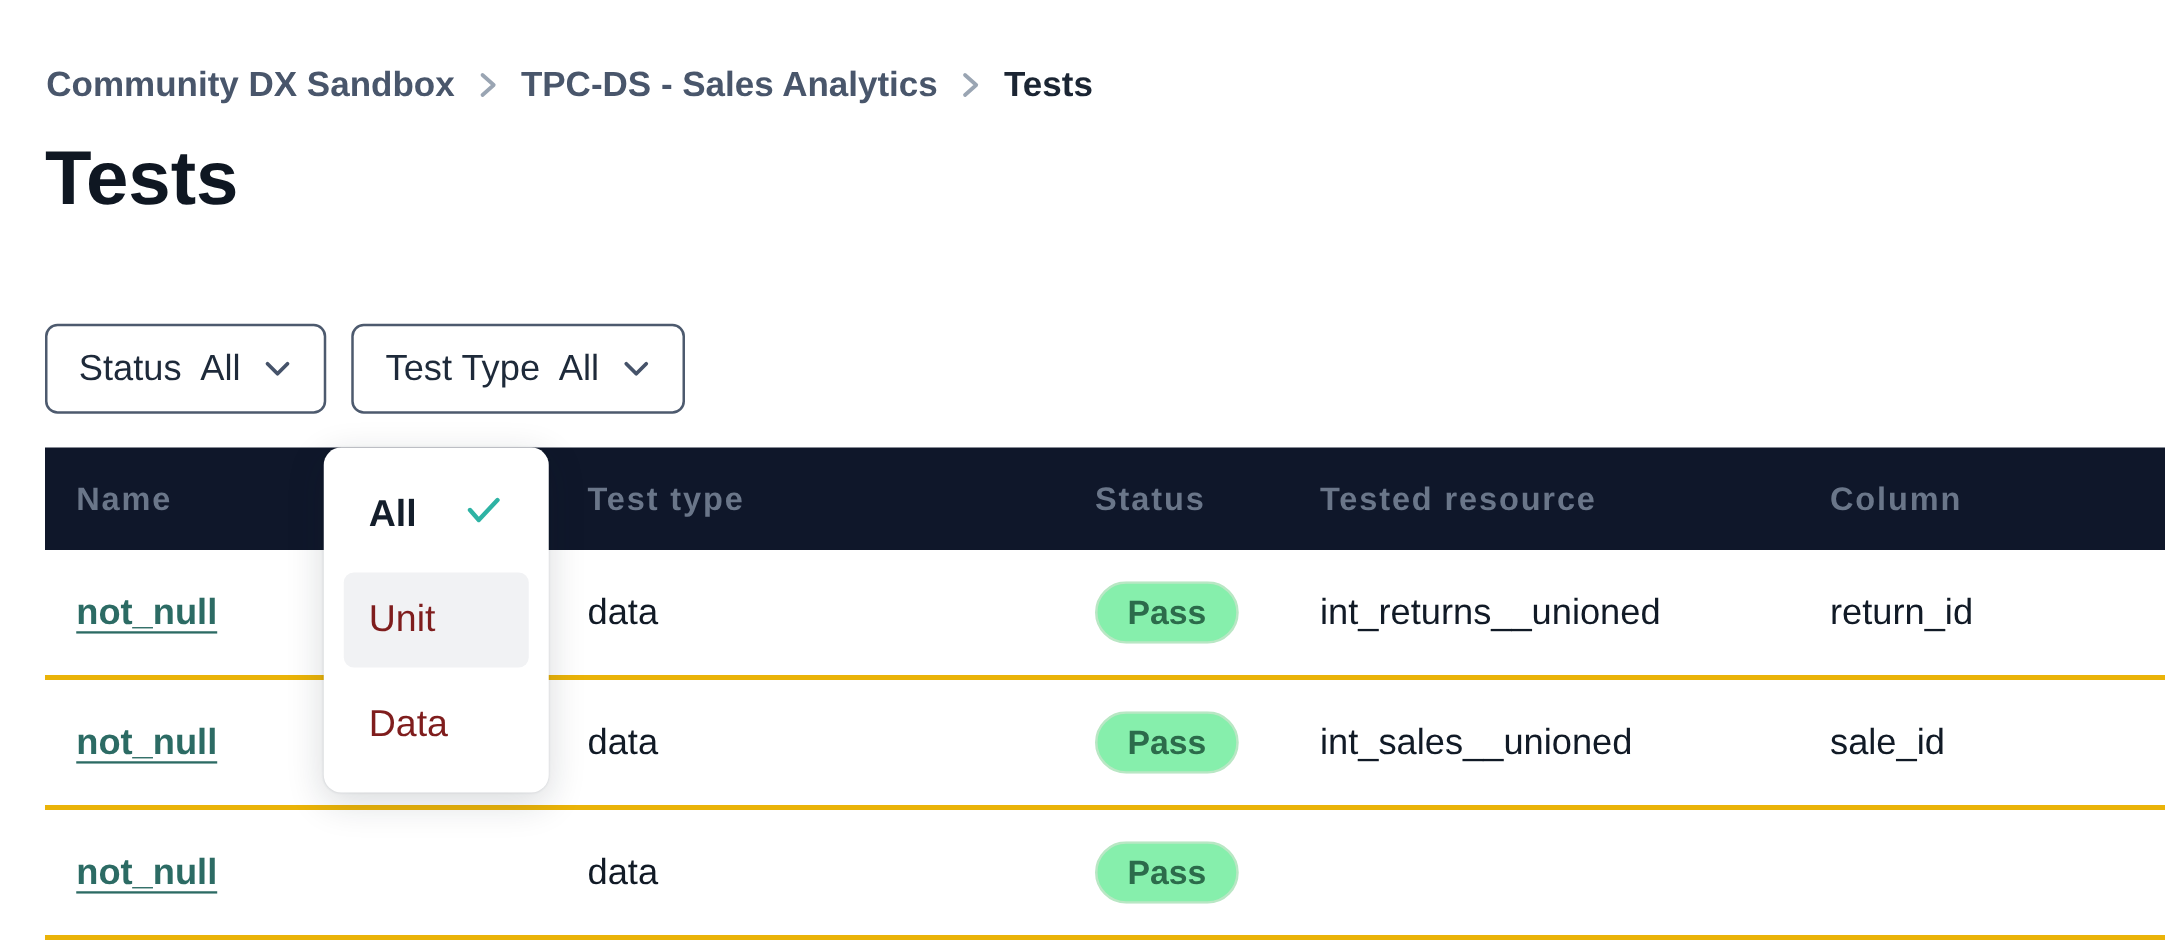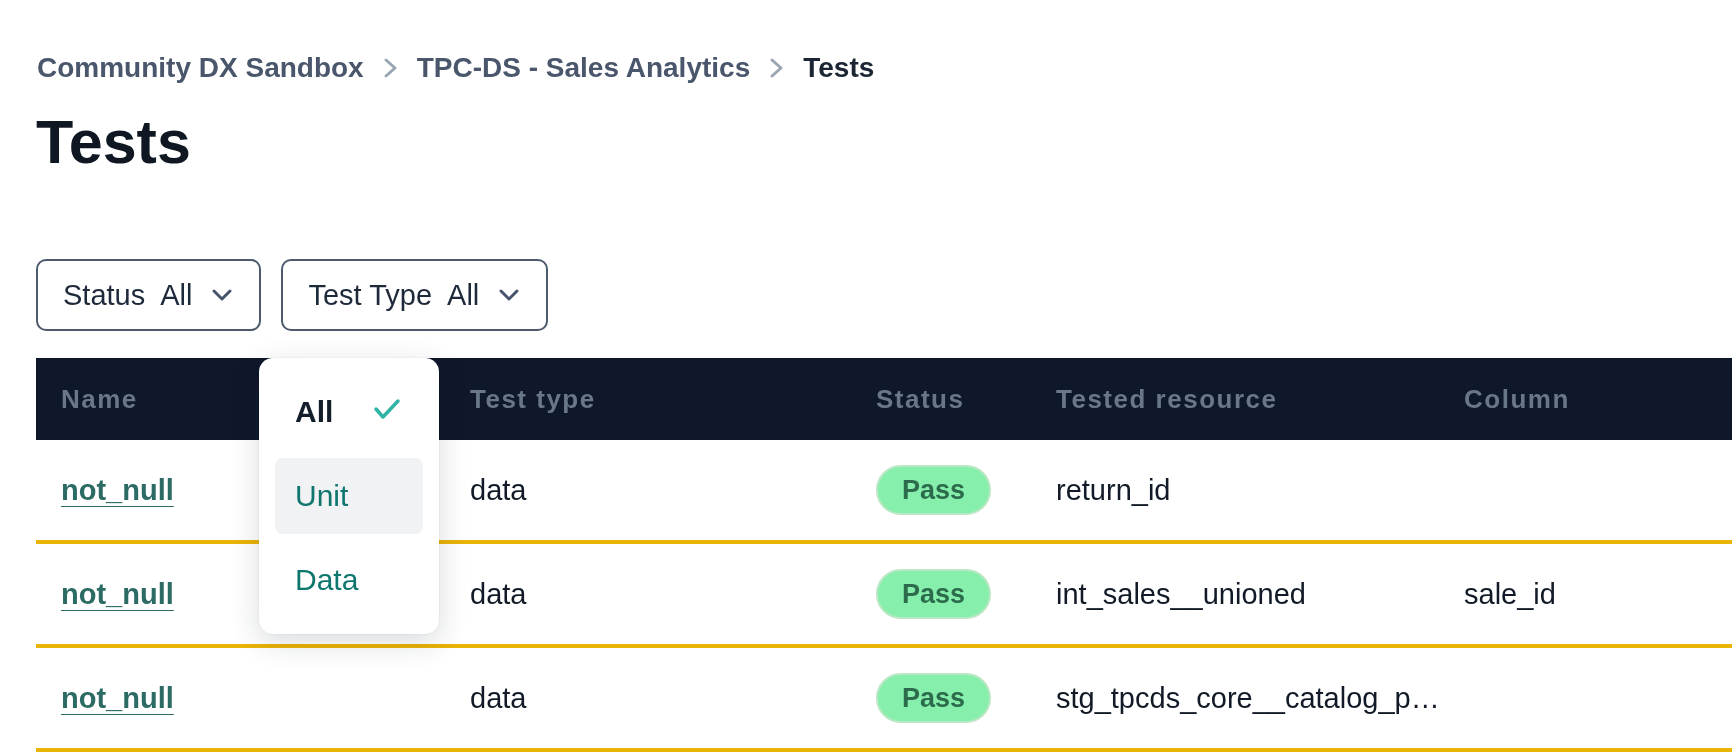--- a/index.html
+++ b/index.html
@@ -81,21 +81,21 @@
     position: absolute; left: 259px; top: 358px;
     width: 180px; padding: 16px;
     background: #ffffff; border-radius: 14px;
     box-shadow: 0 8px 30px rgba(20, 28, 45, 0.16), 0 0 2px rgba(20, 28, 45, 0.10);
     z-index: 10;
   }
   .dd-item {
     height: 76px; margin-bottom: 8px; padding: 0 20px;
     display: flex; align-items: center; justify-content: space-between;
     border-radius: 8px;
-    font-size: 30px; color: #0f766e;
+    font-size: 30px; color: #7f1d1d;
     cursor: pointer;
   }
   .dd-item:last-child { margin-bottom: 0; }
   .dd-item.selected { font-weight: 700; color: #141e2b; }
   .dd-item.highlighted { background: #f1f2f4; }
 </style>
 </head>
 <body>
 
 <nav class="breadcrumb">
@@ -143,36 +143,36 @@
     <div class="cell">Test type</div>
     <div class="cell">Status</div>
     <div class="cell">Tested resource</div>
     <div class="cell">Column</div>
   </div>
 
   <div class="trow">
     <div class="cell"><a class="name-link">not_null</a></div>
     <div class="cell">data</div>
     <div class="cell"><span class="badge-pass">Pass</span></div>
+    <div class="cell">int_returns__unioned</div>
     <div class="cell">return_id</div>
   </div>
 
   <div class="trow">
     <div class="cell"><a class="name-link">not_null</a></div>
     <div class="cell">data</div>
     <div class="cell"><span class="badge-pass">Pass</span></div>
     <div class="cell">int_sales__unioned</div>
     <div class="cell">sale_id</div>
   </div>
 
   <div class="trow">
     <div class="cell"><a class="name-link">not_null</a></div>
     <div class="cell">data</div>
     <div class="cell"><span class="badge-pass">Pass</span></div>
-    <div class="cell">stg_tpcds_core__catalog_p…</div>
   </div>
 </div>
 
 <div class="dropdown">
   <div class="dd-item selected">
     <span>All</span>
     <span>
       <svg width="32" height="28" viewBox="0 0 32 28">
           <polyline points="5,14 12,22 27,6" fill="none" stroke="#2eb3a4" stroke-width="3.5" stroke-linecap="round" stroke-linejoin="round"></polyline>
         </svg>

